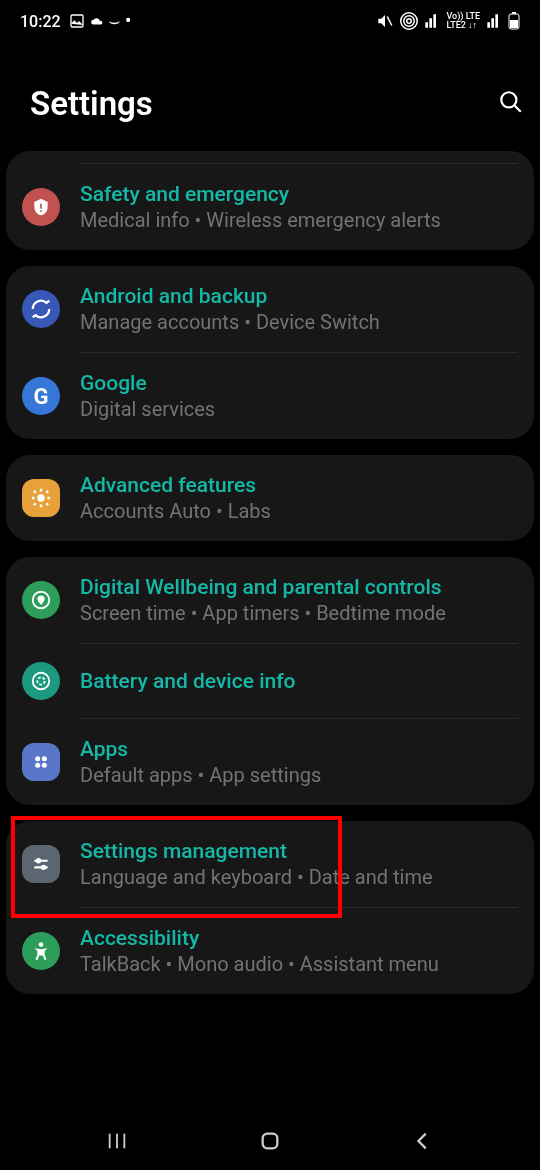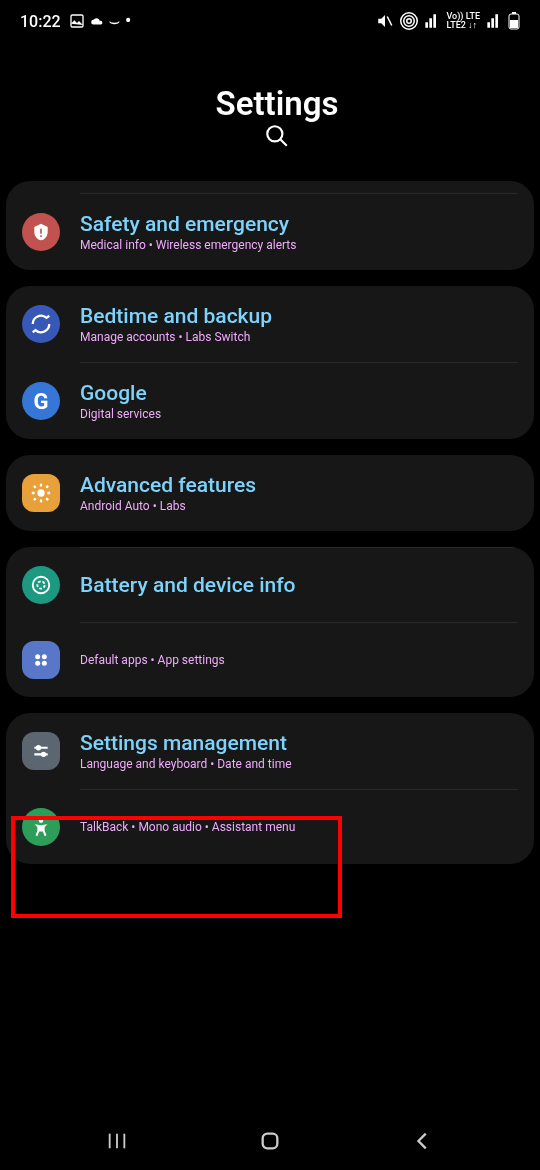--- a/index.html
+++ b/index.html
@@ -30,21 +30,20 @@
       align-items: center;
       gap: 6px;
       font-size: 12px;
     }
     .status-icons { display: flex; align-items: center; gap: 5px; }
     .header {
       display: flex;
       justify-content: space-between;
       align-items: center;
       padding: 46px 16px 28px 30px;
-      flex-direction: column;
     }
     .header h1 {
       font-size: 33px;
       font-weight: 600;
     }
     .search-icon svg { width: 26px; height: 26px; }
     .card {
       background: #171717;
       border-radius: 24px;
       margin: 0 6px 16px 6px;
@@ -64,25 +63,25 @@
       align-items: center;
       justify-content: center;
       flex-shrink: 0;
       margin-right: 20px;
     }
     .item-icon.round { border-radius: 50%; }
     .item-text { flex: 1; display: flex; flex-direction: column; gap: 2px; }
     .item-title {
       font-size: 21px;
       font-weight: 500;
-      color: #7dd3fc;
+      color: #14b8a6;
     }
     .item-sub {
-      font-size: 12px;
-      color: #f0abfc;
+      font-size: 20px;
+      color: #737373;
     }
     .divider {
       height: 1px;
       background: #2a2a2a;
       margin-left: 74px;
       margin-right: 16px;
     }
     .divider-top {
       height: 1px;
       background: #2a2a2a;
@@ -194,22 +193,22 @@
         </div>
       </div>
       <div class="card">
         <div class="item">
           <div class="item-icon round" style="background: rgb(56, 88, 184);">
             <svg width="22" height="22" viewBox="0 0 24 24" fill="none" stroke="#fff" stroke-width="2.5">
               <path d="M21 12a9 9 0 01-15 6.7L3 21M3 12a9 9 0 0115-6.7L21 3"></path>
             </svg>
           </div>
           <div class="item-text">
-            <div class="item-title">Bedtime and backup</div>
-            <div class="item-sub">Manage accounts  •  Labs Switch</div>
+            <div class="item-title">Android and backup</div>
+            <div class="item-sub">Manage accounts  •  Device Switch</div>
           </div>
         </div>
         <div class="divider"></div>
         <div class="item">
           <div class="item-icon round" style="background: rgb(53, 118, 214);">
             <span style="color:#fff;font-size:22px;font-weight:700">G</span>
           </div>
           <div class="item-text">
             <div class="item-title">Google</div>
             <div class="item-sub">Digital services</div>
@@ -219,25 +218,37 @@
       <div class="card">
         <div class="item">
           <div class="item-icon" style="background: rgb(232, 161, 58);">
             <svg width="22" height="22" viewBox="0 0 24 24" fill="#fff">
               <circle cx="12" cy="12" r="4"></circle>
               <path d="M12 2v3M12 19v3M4.2 4.2l2.1 2.1M17.7 17.7l2.1 2.1M2 12h3M19 12h3M4.2 19.8l2.1-2.1M17.7 6.3l2.1-2.1" stroke="#fff" stroke-width="2.5"></path>
             </svg>
           </div>
           <div class="item-text">
             <div class="item-title">Advanced features</div>
-            <div class="item-sub">Android Auto  •  Labs</div>
-          </div>
-        </div>
-      </div>
-      <div class="card">
+            <div class="item-sub">Accounts Auto  •  Labs</div>
+          </div>
+        </div>
+      </div>
+      <div class="card">
+        <div class="item">
+          <div class="item-icon round" style="background: rgb(45, 157, 90);">
+            <svg width="22" height="22" viewBox="0 0 24 24" fill="none" stroke="#fff" stroke-width="2">
+              <circle cx="12" cy="12" r="9"></circle>
+              <path d="M12 8a3 3 0 00-3 3c0 2 3 5 3 5s3-3 3-5a3 3 0 00-3-3z" fill="#fff"></path>
+            </svg>
+          </div>
+          <div class="item-text">
+            <div class="item-title">Digital Wellbeing and parental controls</div>
+            <div class="item-sub">Screen time  •  App timers  •  Bedtime mode</div>
+          </div>
+        </div>
         <div class="divider"></div>
         <div class="item">
           <div class="item-icon round" style="background: rgb(29, 153, 130);">
             <svg width="22" height="22" viewBox="0 0 24 24" fill="none" stroke="#fff" stroke-width="2">
               <circle cx="12" cy="12" r="9"></circle>
               <circle cx="12" cy="12" r="4" stroke-dasharray="3 2"></circle>
             </svg>
           </div>
           <div class="item-text">
             <div class="item-title">Battery and device info</div>
@@ -247,20 +258,21 @@
         <div class="item">
           <div class="item-icon" style="background: rgb(89, 119, 200);">
             <svg width="20" height="20" viewBox="0 0 24 24" fill="#fff">
               <circle cx="8" cy="8" r="3"></circle>
               <circle cx="16" cy="8" r="3"></circle>
               <circle cx="8" cy="16" r="3"></circle>
               <circle cx="16" cy="16" r="3"></circle>
             </svg>
           </div>
           <div class="item-text">
+            <div class="item-title">Apps</div>
             <div class="item-sub">Default apps  •  App settings</div>
           </div>
         </div>
       </div>
       <div class="card">
         <div class="item">
           <div class="item-icon" style="background: rgb(92, 102, 112);">
             <svg width="20" height="20" viewBox="0 0 24 24" fill="none" stroke="#fff" stroke-width="2.5">
               <line x1="4" y1="8" x2="20" y2="8"></line>
               <line x1="4" y1="16" x2="20" y2="16"></line>
@@ -275,20 +287,21 @@
         </div>
         <div class="divider"></div>
         <div class="item">
           <div class="item-icon round" style="background: rgb(45, 157, 90);">
             <svg width="22" height="22" viewBox="0 0 24 24" fill="#fff">
               <circle cx="12" cy="5" r="2.5"></circle>
               <path d="M5 9l7 1 7-1-3 3v4l2 5-2 1-2-5h-4l-2 5-2-1 2-5v-4z"></path>
             </svg>
           </div>
           <div class="item-text">
+            <div class="item-title">Accessibility</div>
             <div class="item-sub">TalkBack  •  Mono audio  •  Assistant menu</div>
           </div>
         </div>
       </div>
     </div>
 </div>
 
 <div class="highlight-box"></div>
 
 <div class="nav-bar">

